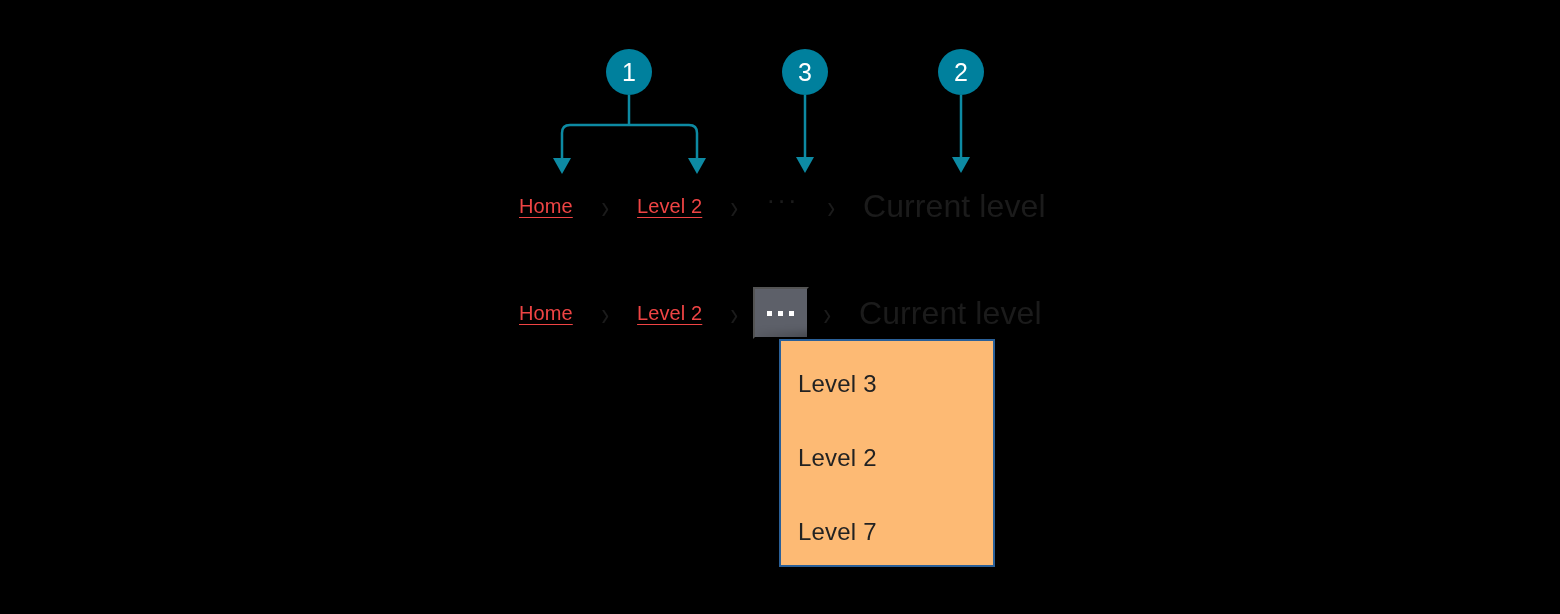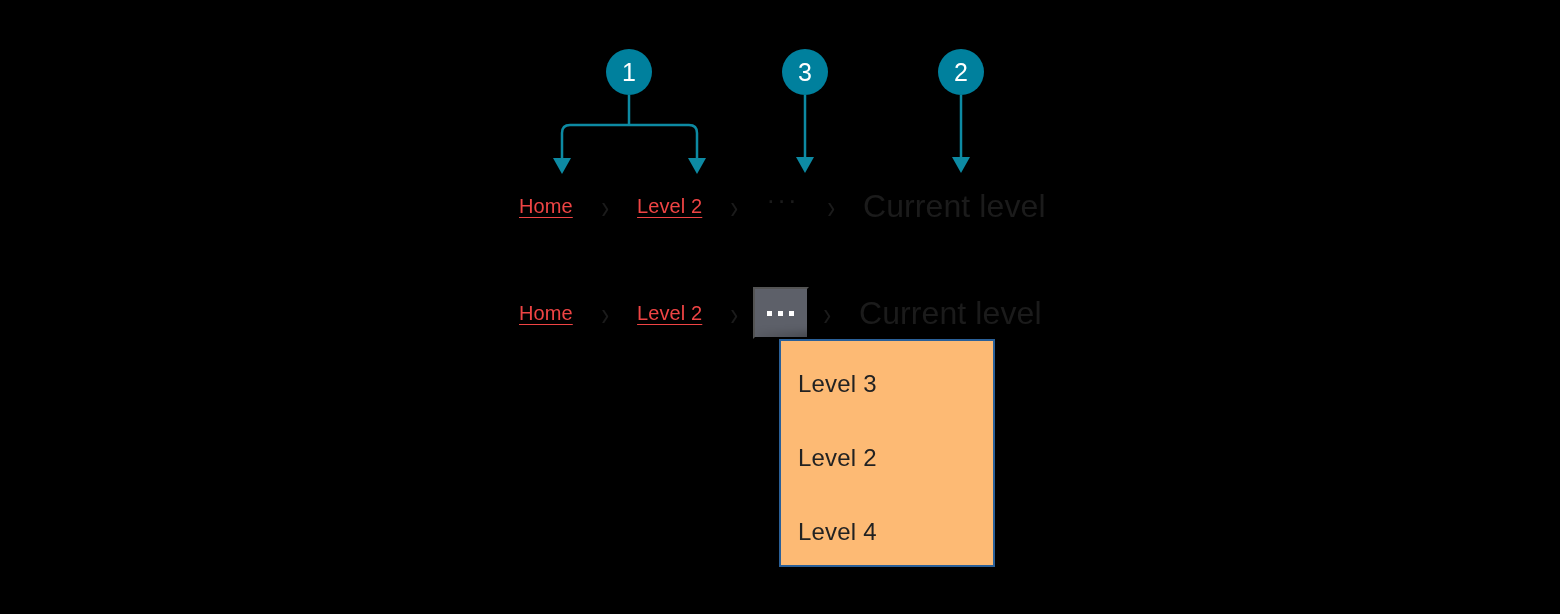--- a/index.html
+++ b/index.html
@@ -211,16 +211,16 @@
     <span class="gap-b"></span>
 
     <span class="crumb-current">Current level</span>
   </nav>
 
   <div id="dropdown-shadow"></div>
 
   <div id="dropdown-panel">
     <div class="dropdown-item i0">Level 3</div>
     <div class="dropdown-item i1">Level 2</div>
-    <div class="dropdown-item i2">Level 4</div>
+    <div class="dropdown-item i2">Level 7</div>
   </div>
 
 </div>
 
 </body></html>

